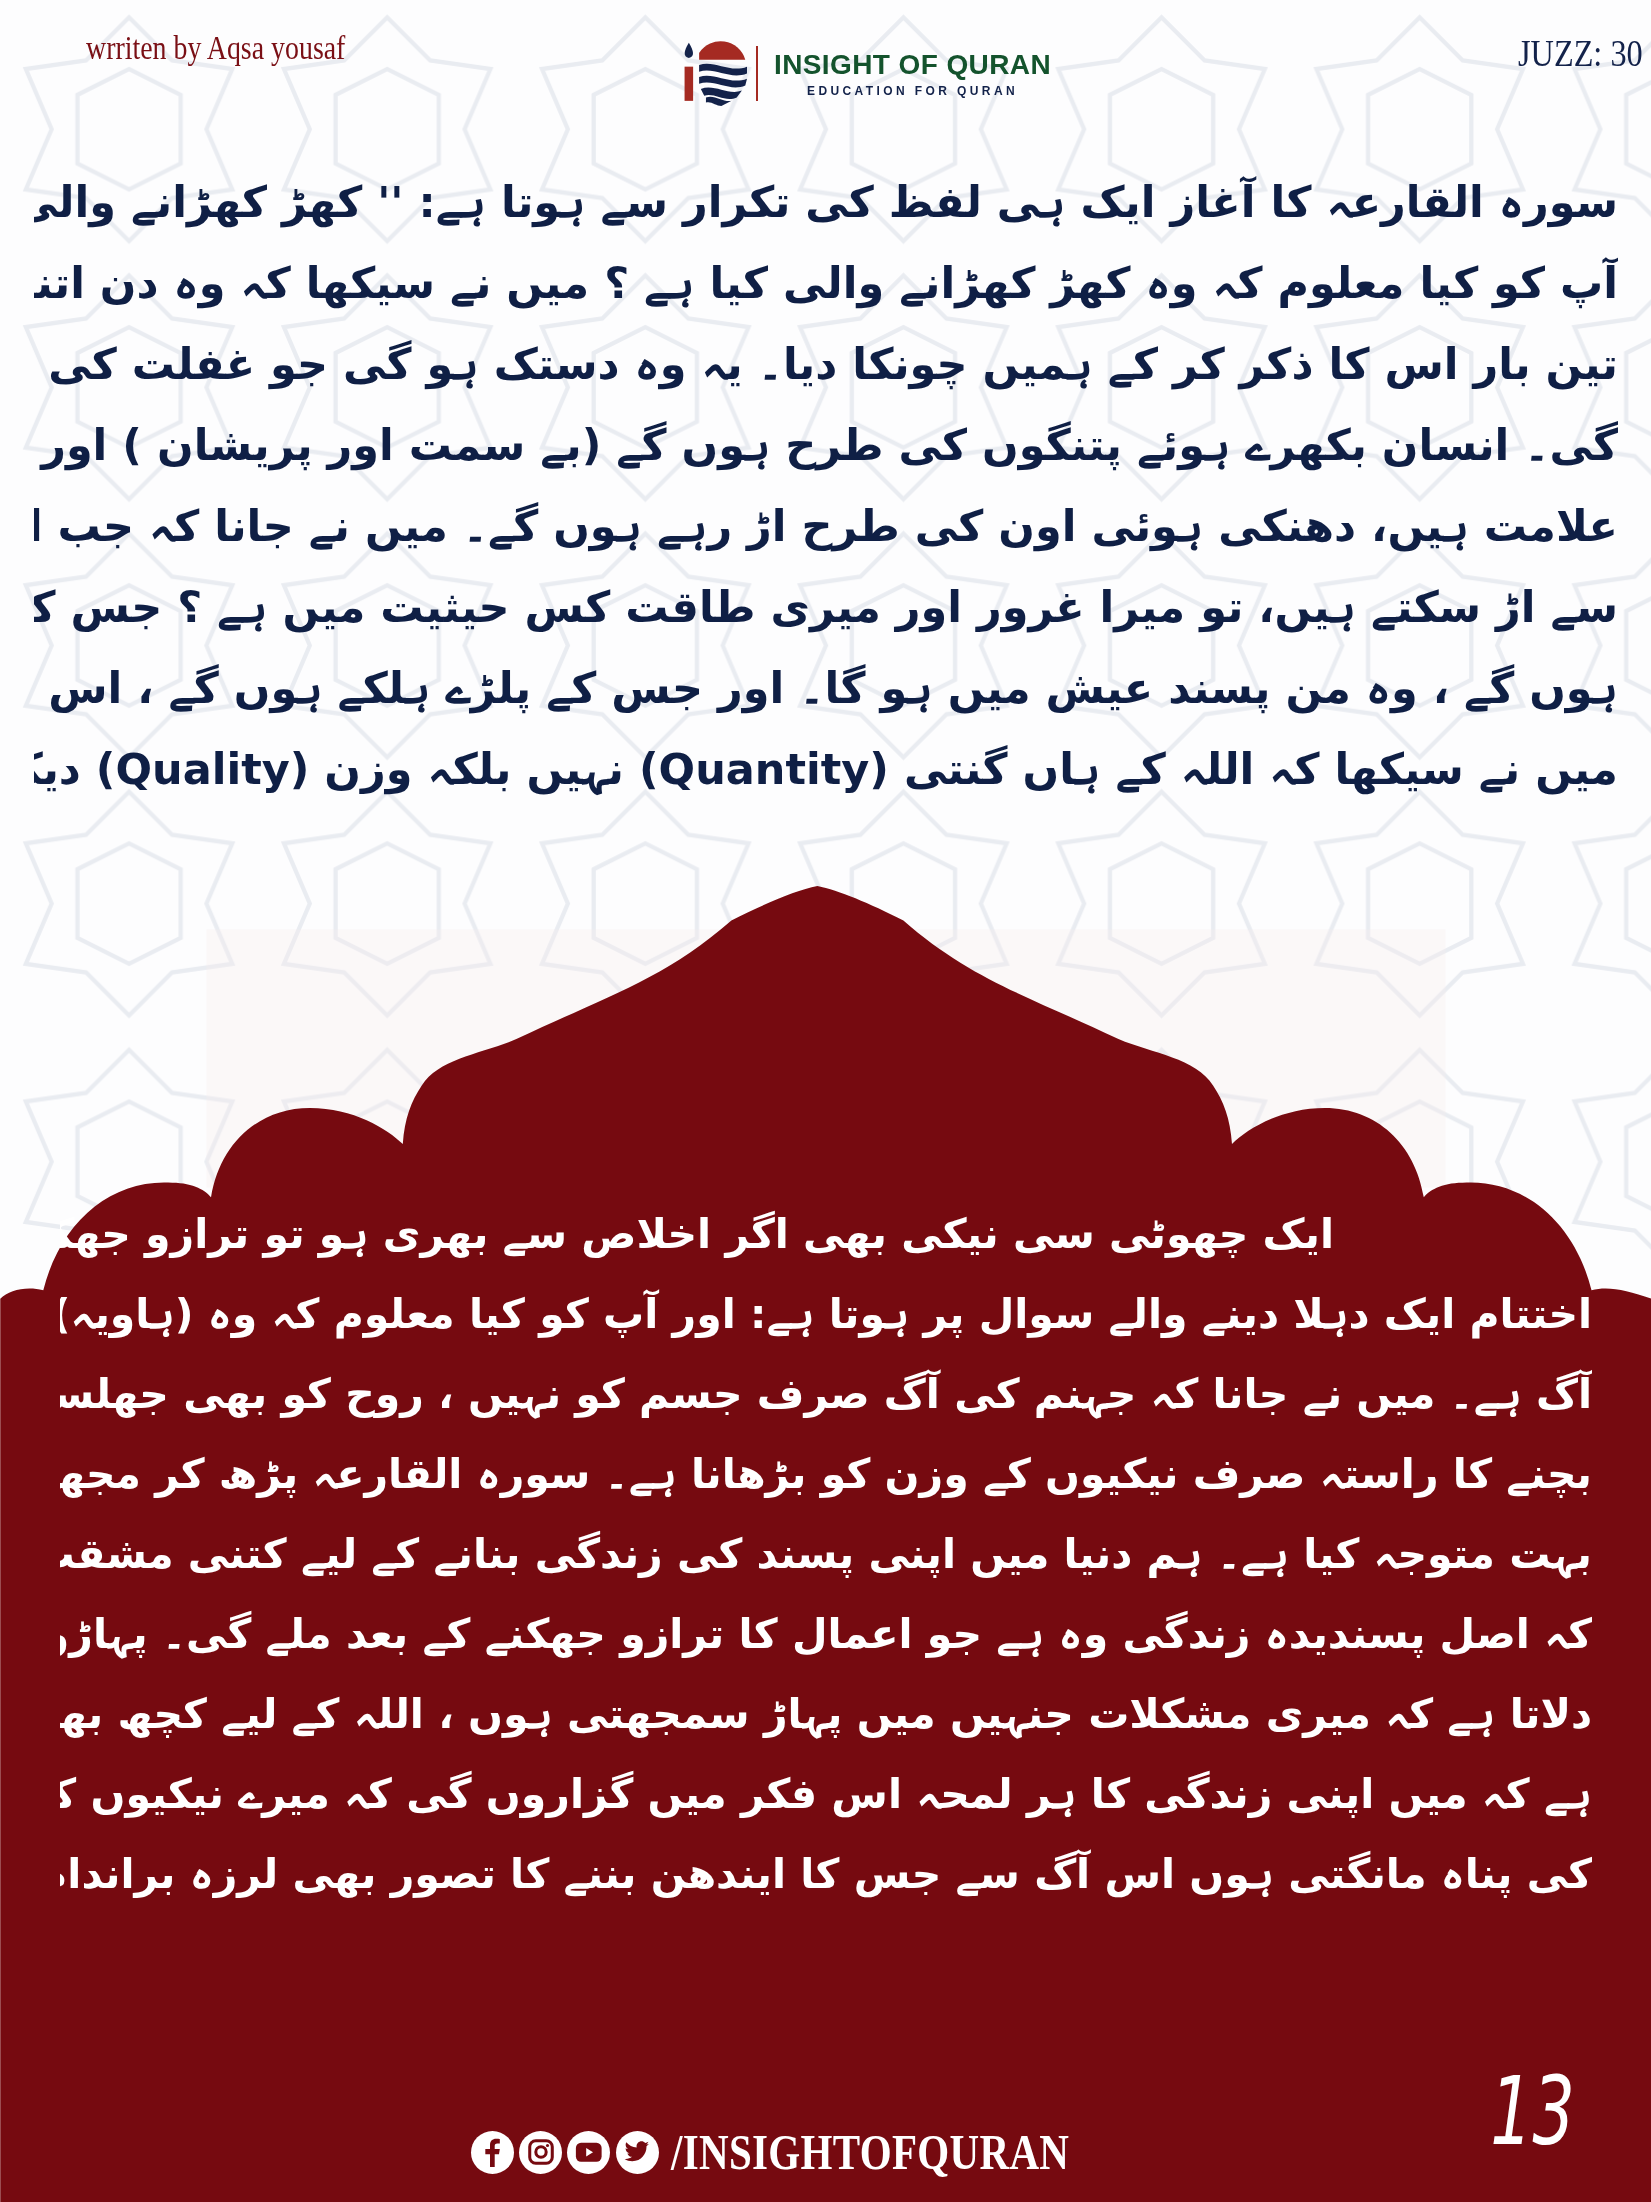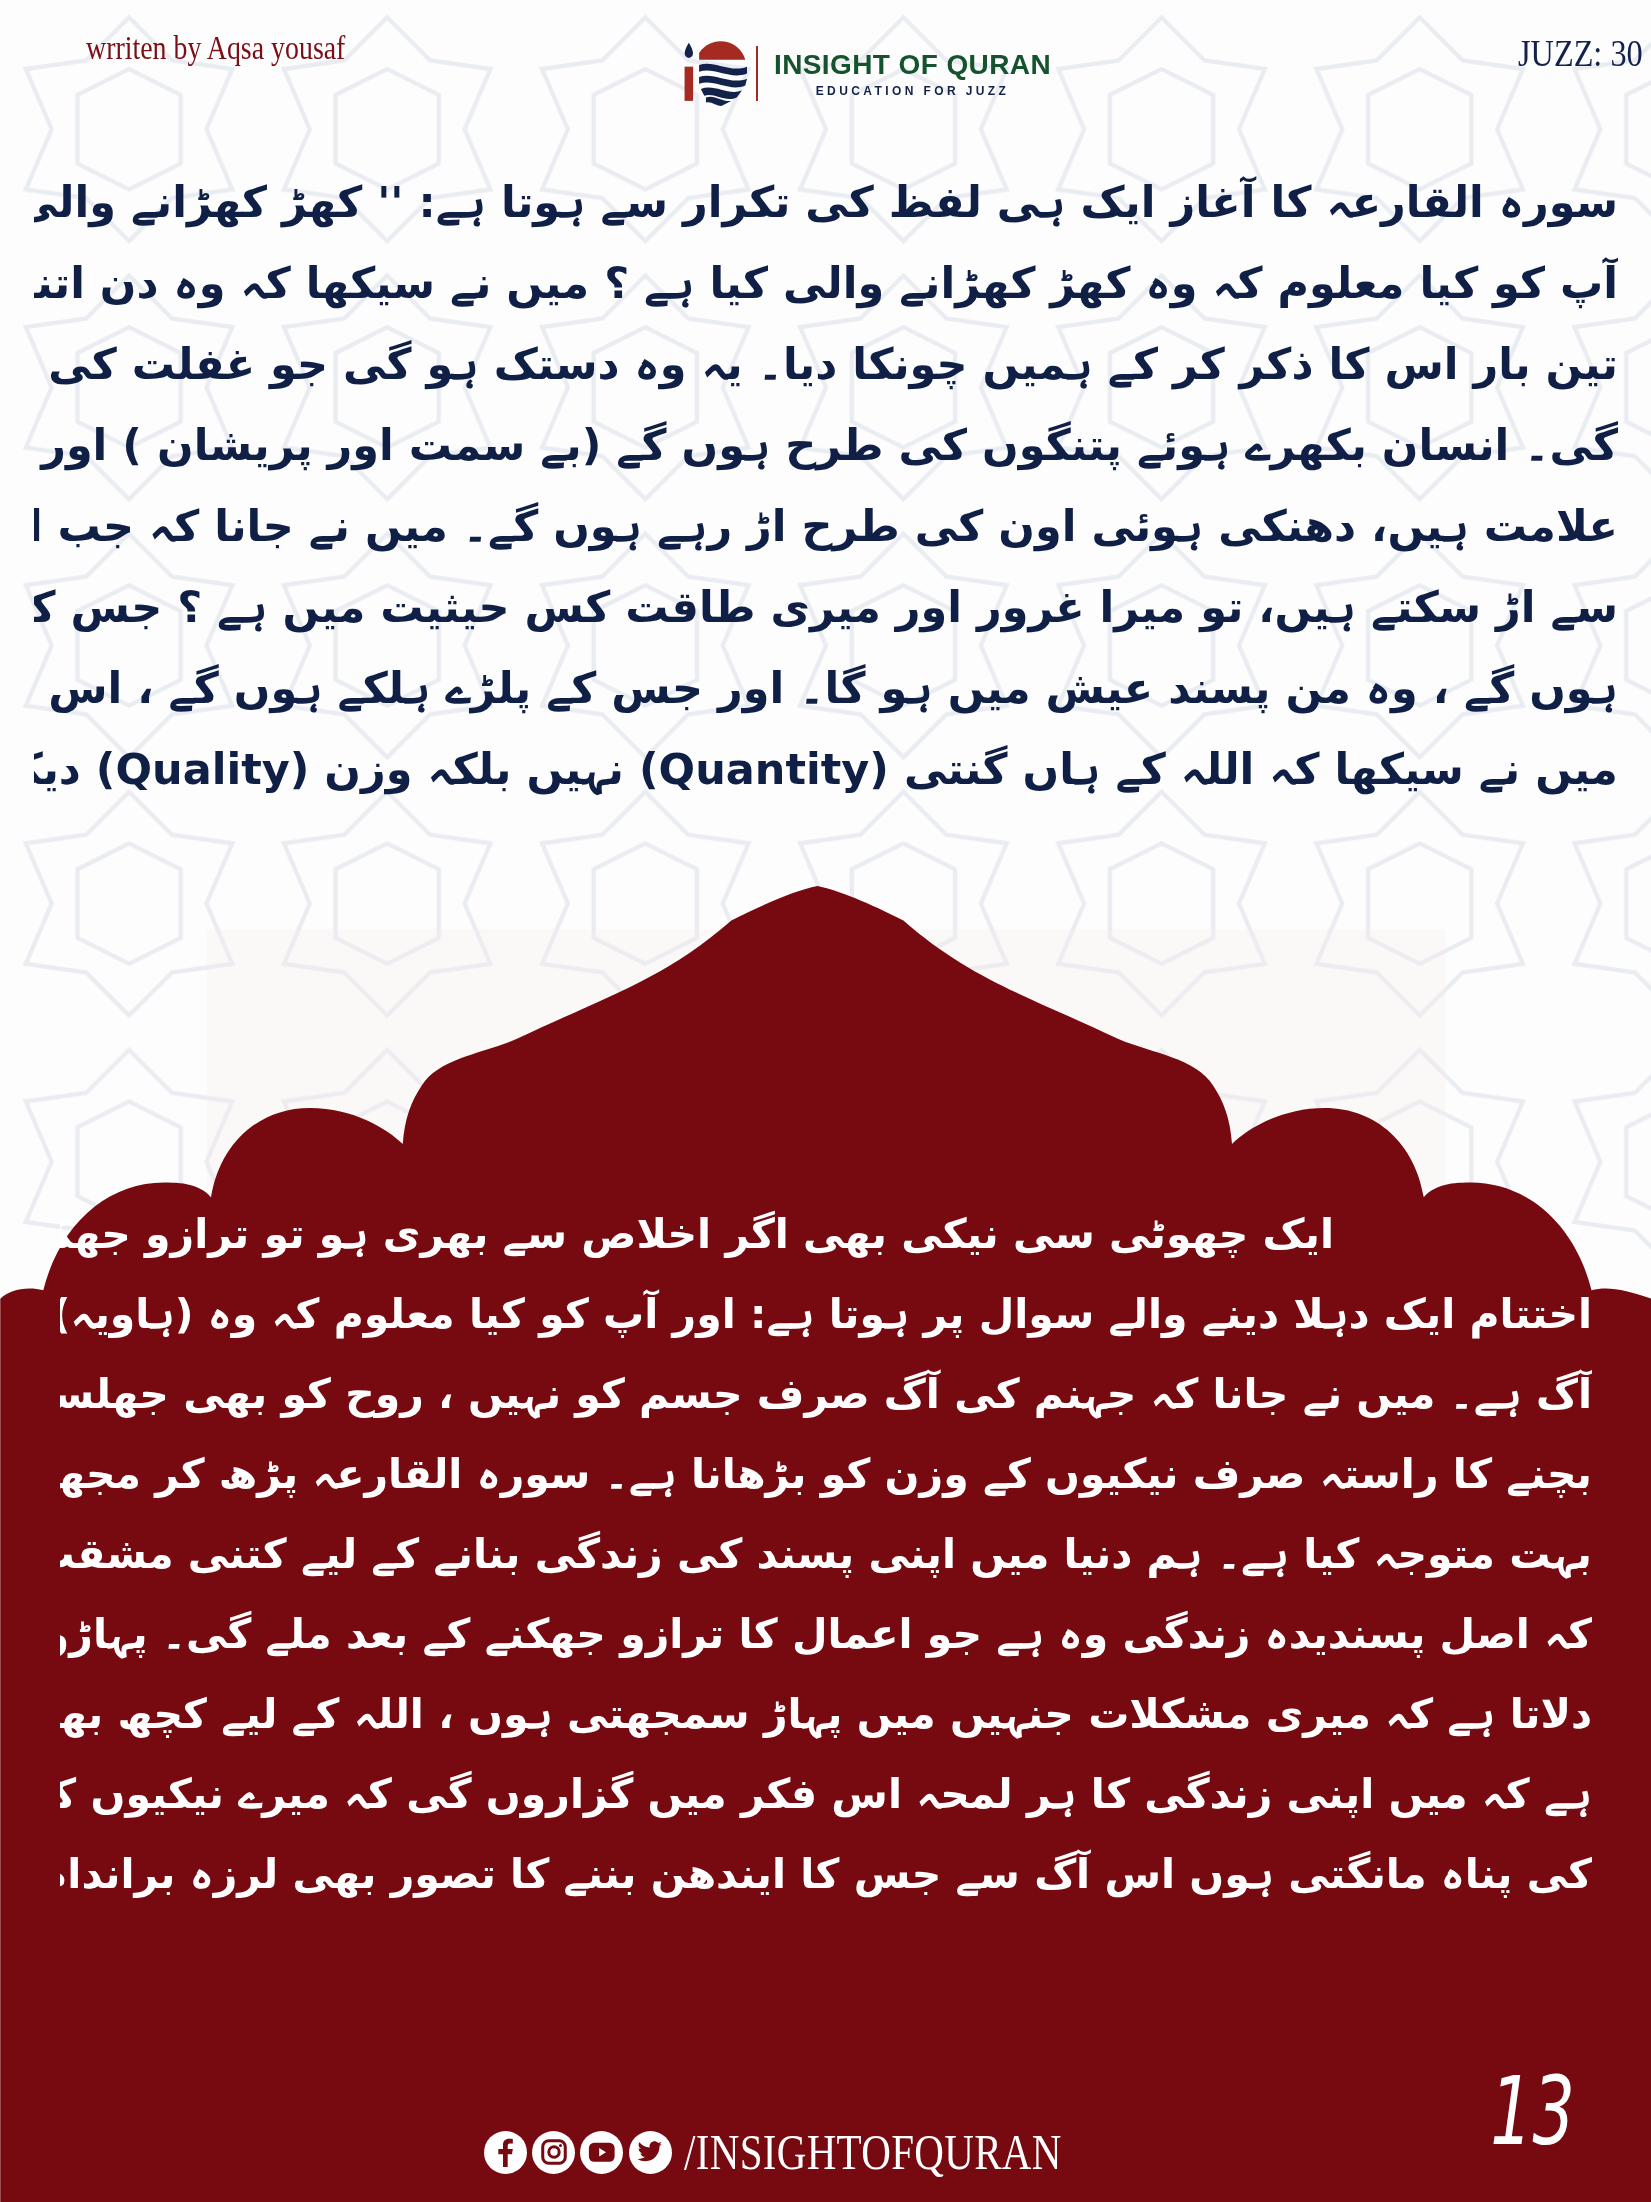--- a/index.html
+++ b/index.html
@@ -50,21 +50,21 @@
   }
   .lower-text .line { display: block; text-align: justify; text-align-last: justify; white-space: nowrap; overflow: hidden; }
   .lower-text .line.first { padding: 0 258px; text-align-last: center; }
   .lower-text .line.last { text-align-last: center; }
 
   .page-number {
     position: absolute; right: 77px; top: 2056px; z-index: 3;
     font-family: "DejaVu Sans", sans-serif; font-size: 95px; font-weight: 200;
     color: #ffffff; font-style: italic; transform: scaleX(0.7); transform-origin: right center;
   }
-  .footer { position: absolute; left: 484px; top: 2123px; z-index: 3; display: flex; align-items: center; }
+  .footer { position: absolute; left: 471px; top: 2123px; z-index: 3; display: flex; align-items: center; font-weight: bold; }
   .social { display: flex; gap: 5.2px; margin-right: 12px; }
   .social-icon {
     width: 43px; height: 43px; border-radius: 50%; background: #ffffff;
     display: flex; align-items: center; justify-content: center;
   }
   .handle {
     font-family: "Liberation Serif", serif; font-size: 50px; color: #ffffff;
     transform: scaleX(0.82); transform-origin: left center; white-space: nowrap; letter-spacing: 0.4px;
   }
 </style>
@@ -93,21 +93,21 @@
       <rect x="5" y="30" width="10" height="40" fill="#a52a22"></rect>
       <path d="M22 14 A 30 30 0 0 1 76 22 L 22 22 Z" fill="#a52a22"></path>
       <path d="M22 28 C 40 22, 58 38, 78 30 L 78 38 C 58 46, 40 30, 22 36 Z" fill="#13224a"></path>
       <path d="M22 42 C 40 36, 58 52, 78 44 L 76 52 C 58 60, 40 44, 22 50 Z" fill="#13224a"></path>
       <path d="M24 56 C 40 50, 56 64, 72 58 L 66 66 C 52 72, 40 60, 28 64 Z" fill="#13224a"></path>
       <path d="M30 66 C 40 62, 50 72, 60 70 L 48 76 C 42 76, 36 70, 30 72 Z" fill="#13224a"></path>
     </svg>
     <div class="logo-divider"></div>
     <div class="logo-text">
       <div class="logo-title">INSIGHT OF QURAN</div>
-      <div class="logo-sub">EDUCATION FOR JUZZ</div>
+      <div class="logo-sub">EDUCATION FOR QURAN</div>
     </div>
   </div>
 
   <div class="juzz">JUZZ: 30</div>
 </div>
 
 <div class="upper-text">
   <span class="line">سورہ القارعہ کا آغاز ایک ہی لفظ کی تکرار سے ہوتا ہے: '' کھڑ کھڑانے والی ! کیا ہے وہ کھڑ کھڑانے والی ؟اور</span>
   <span class="line">آپ کو کیا معلوم کہ وہ کھڑ کھڑانے والی کیا ہے ؟ میں نے سیکھا کہ وہ دن اتنا عظیم اور سنگین ہو گا کہ اللہ نے</span>
   <span class="line">تین بار اس کا ذکر کر کے ہمیں چونکا دیا۔ یہ وہ دستک ہو گی جو غفلت کی نیند سوئے ہوئے لوگوں کو جگا دے</span>

